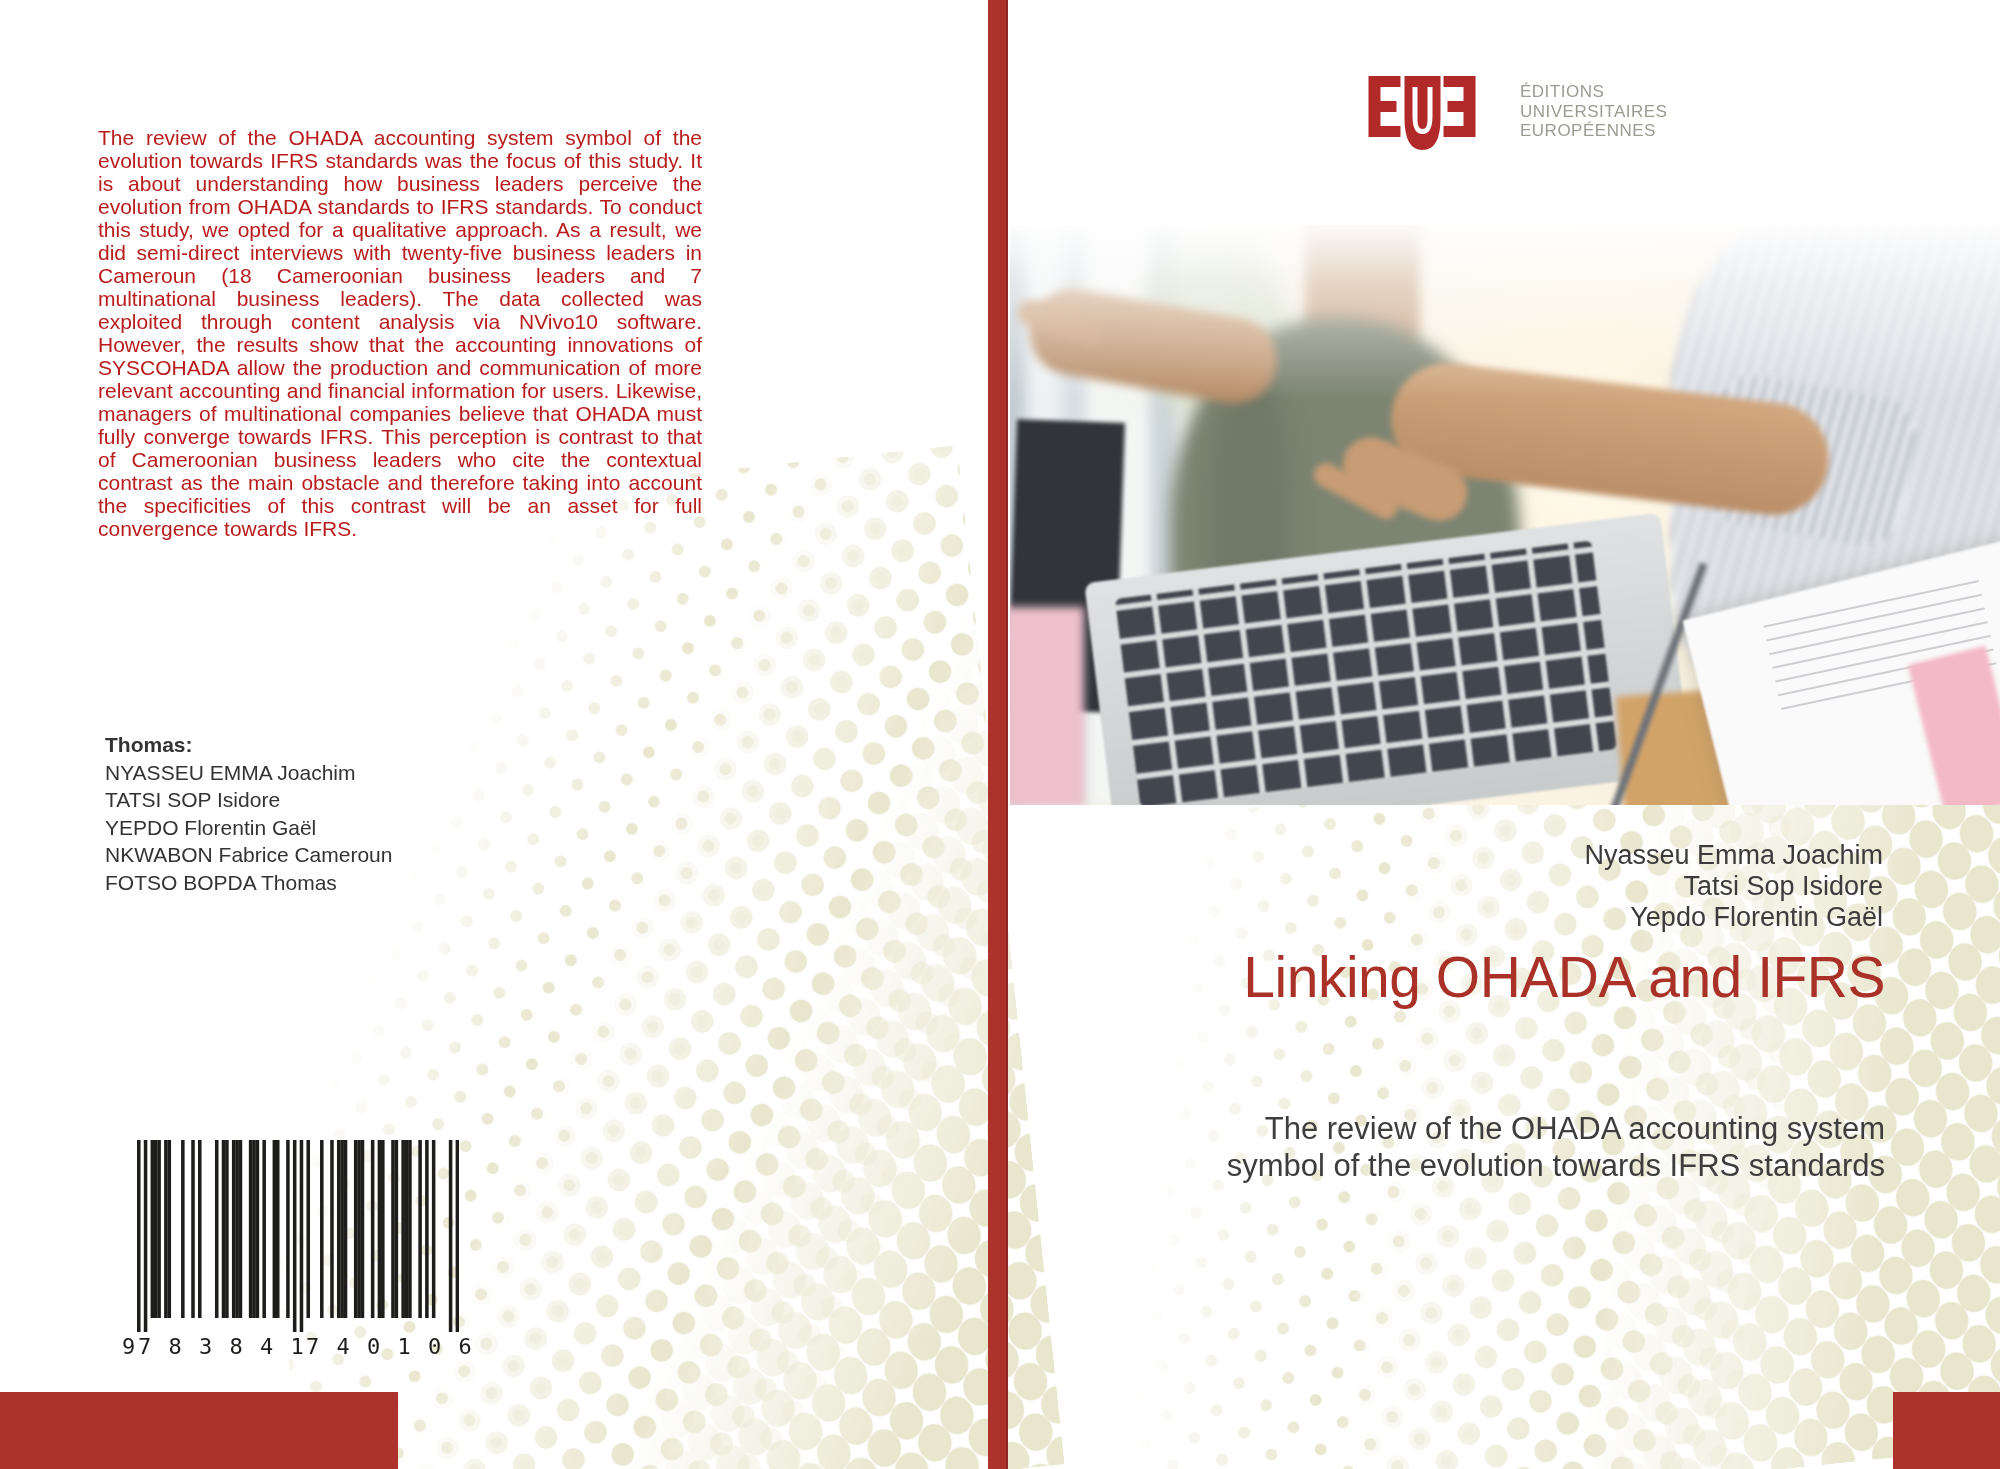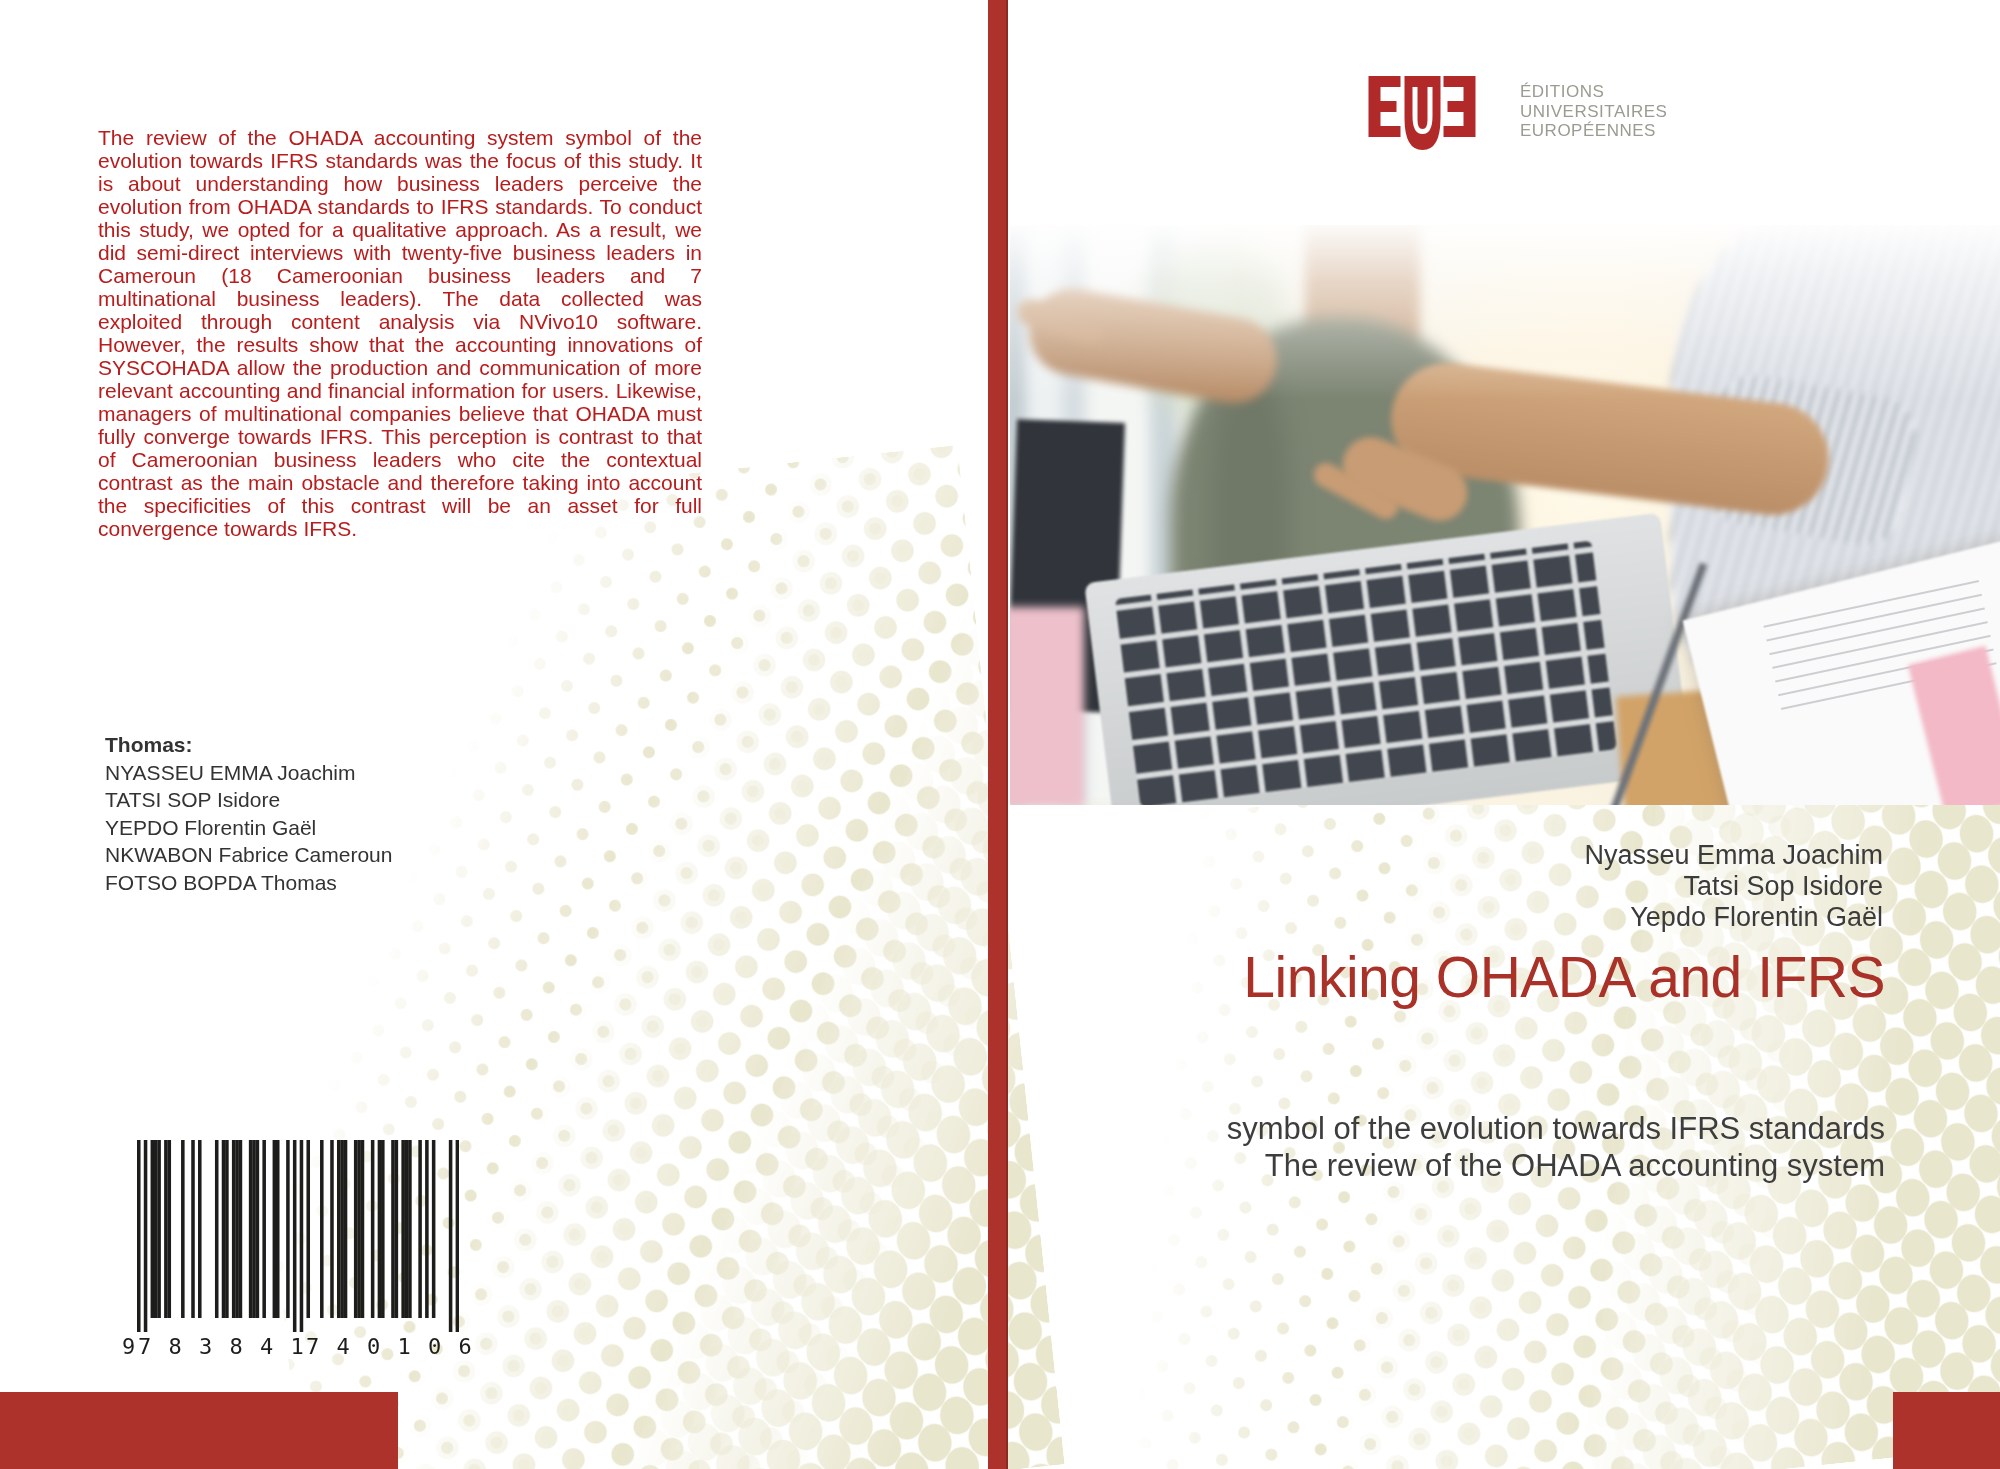--- a/index.html
+++ b/index.html
@@ -262,19 +262,19 @@
     <span>Nyasseu Emma Joachim</span>
     <span>Tatsi Sop Isidore</span>
     <span>Yepdo Florentin Gaël</span>
   </div>
 
   <h1 class="title">
     <span>Linking OHADA and IFRS</span>
   </h1>
 
   <p class="subtitle">
+    <span>The review of the OHADA accounting system</span>
     <span>symbol of the evolution towards IFRS standards</span>
-    <span>The review of the OHADA accounting system</span>
   </p>
 
   <div class="red-block-right"></div>
 
 </div>
 
 </body></html>

